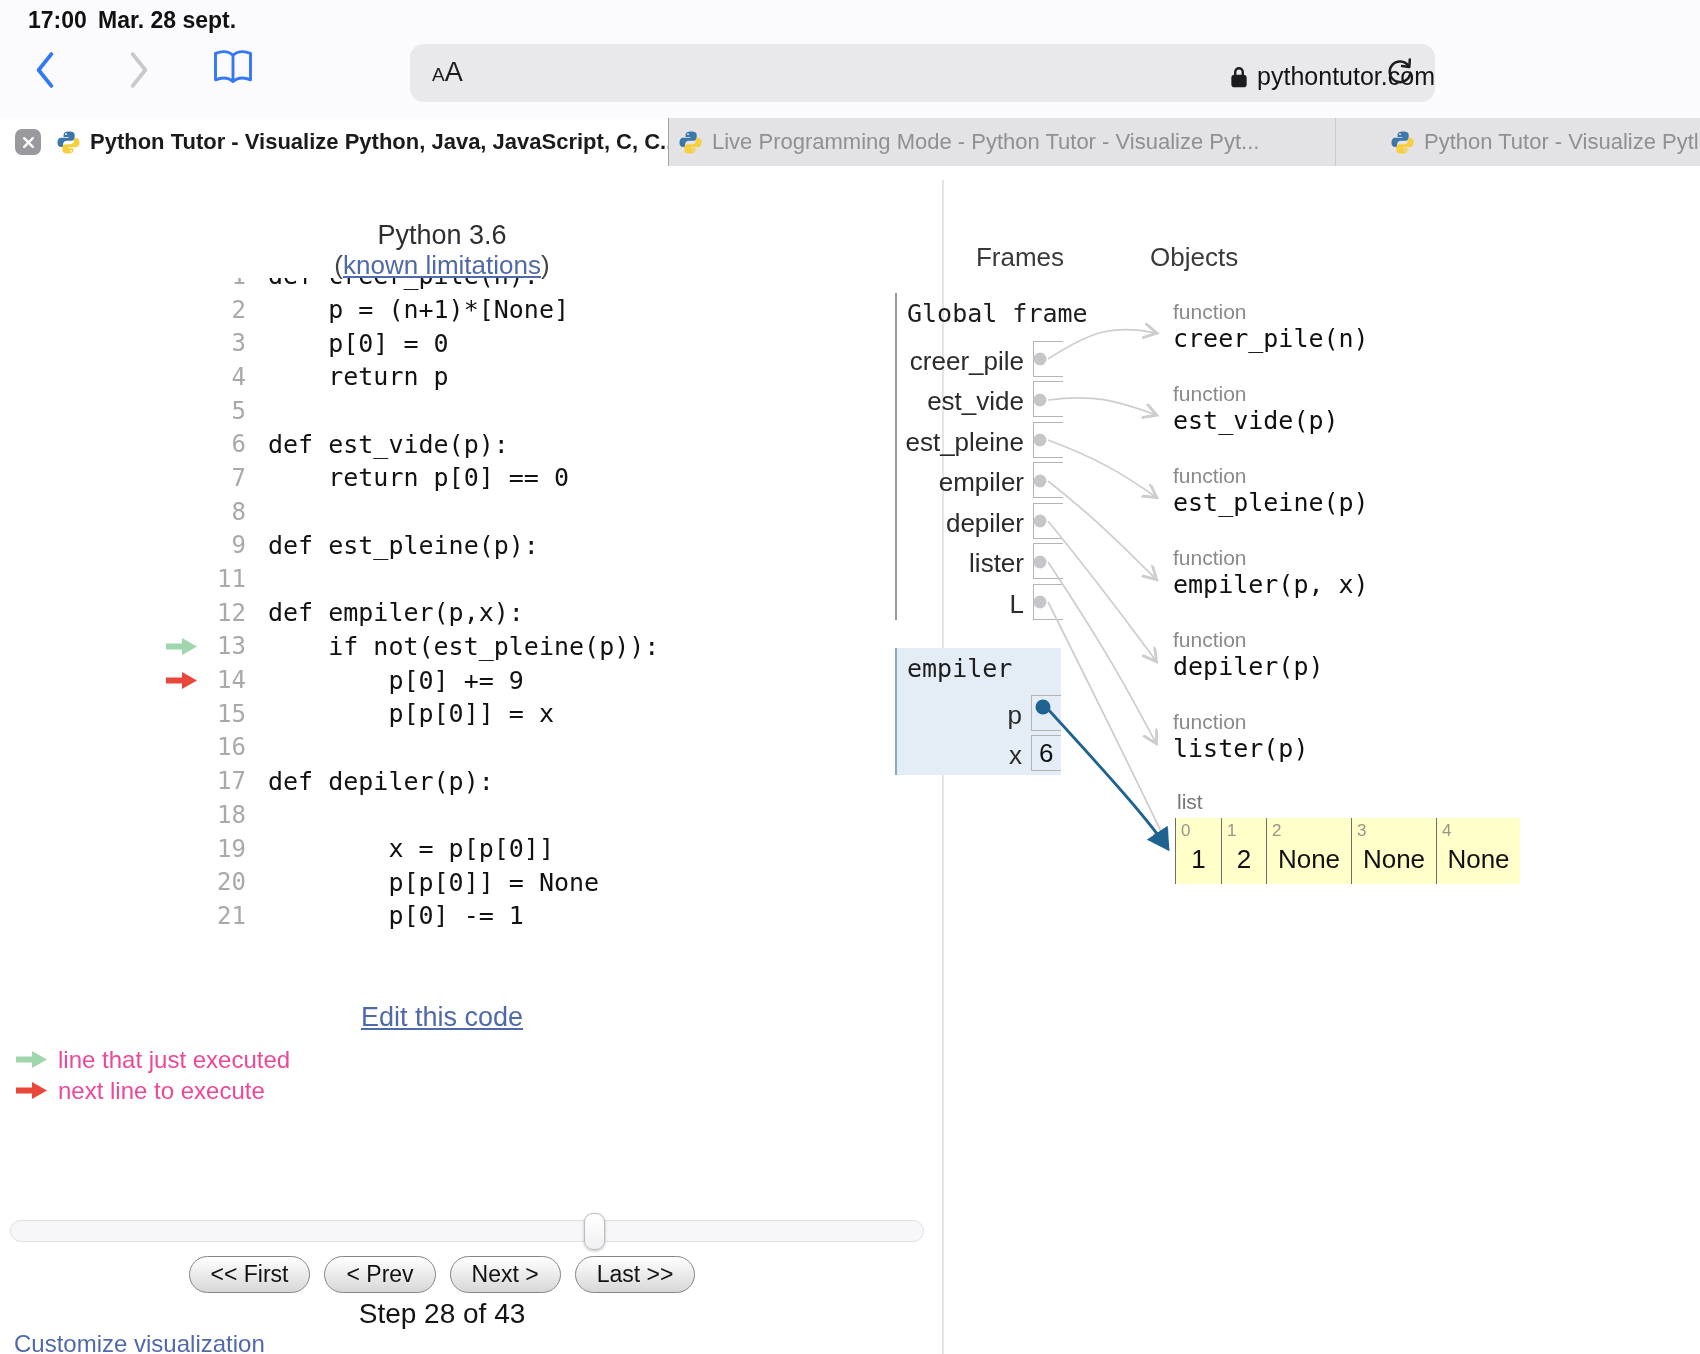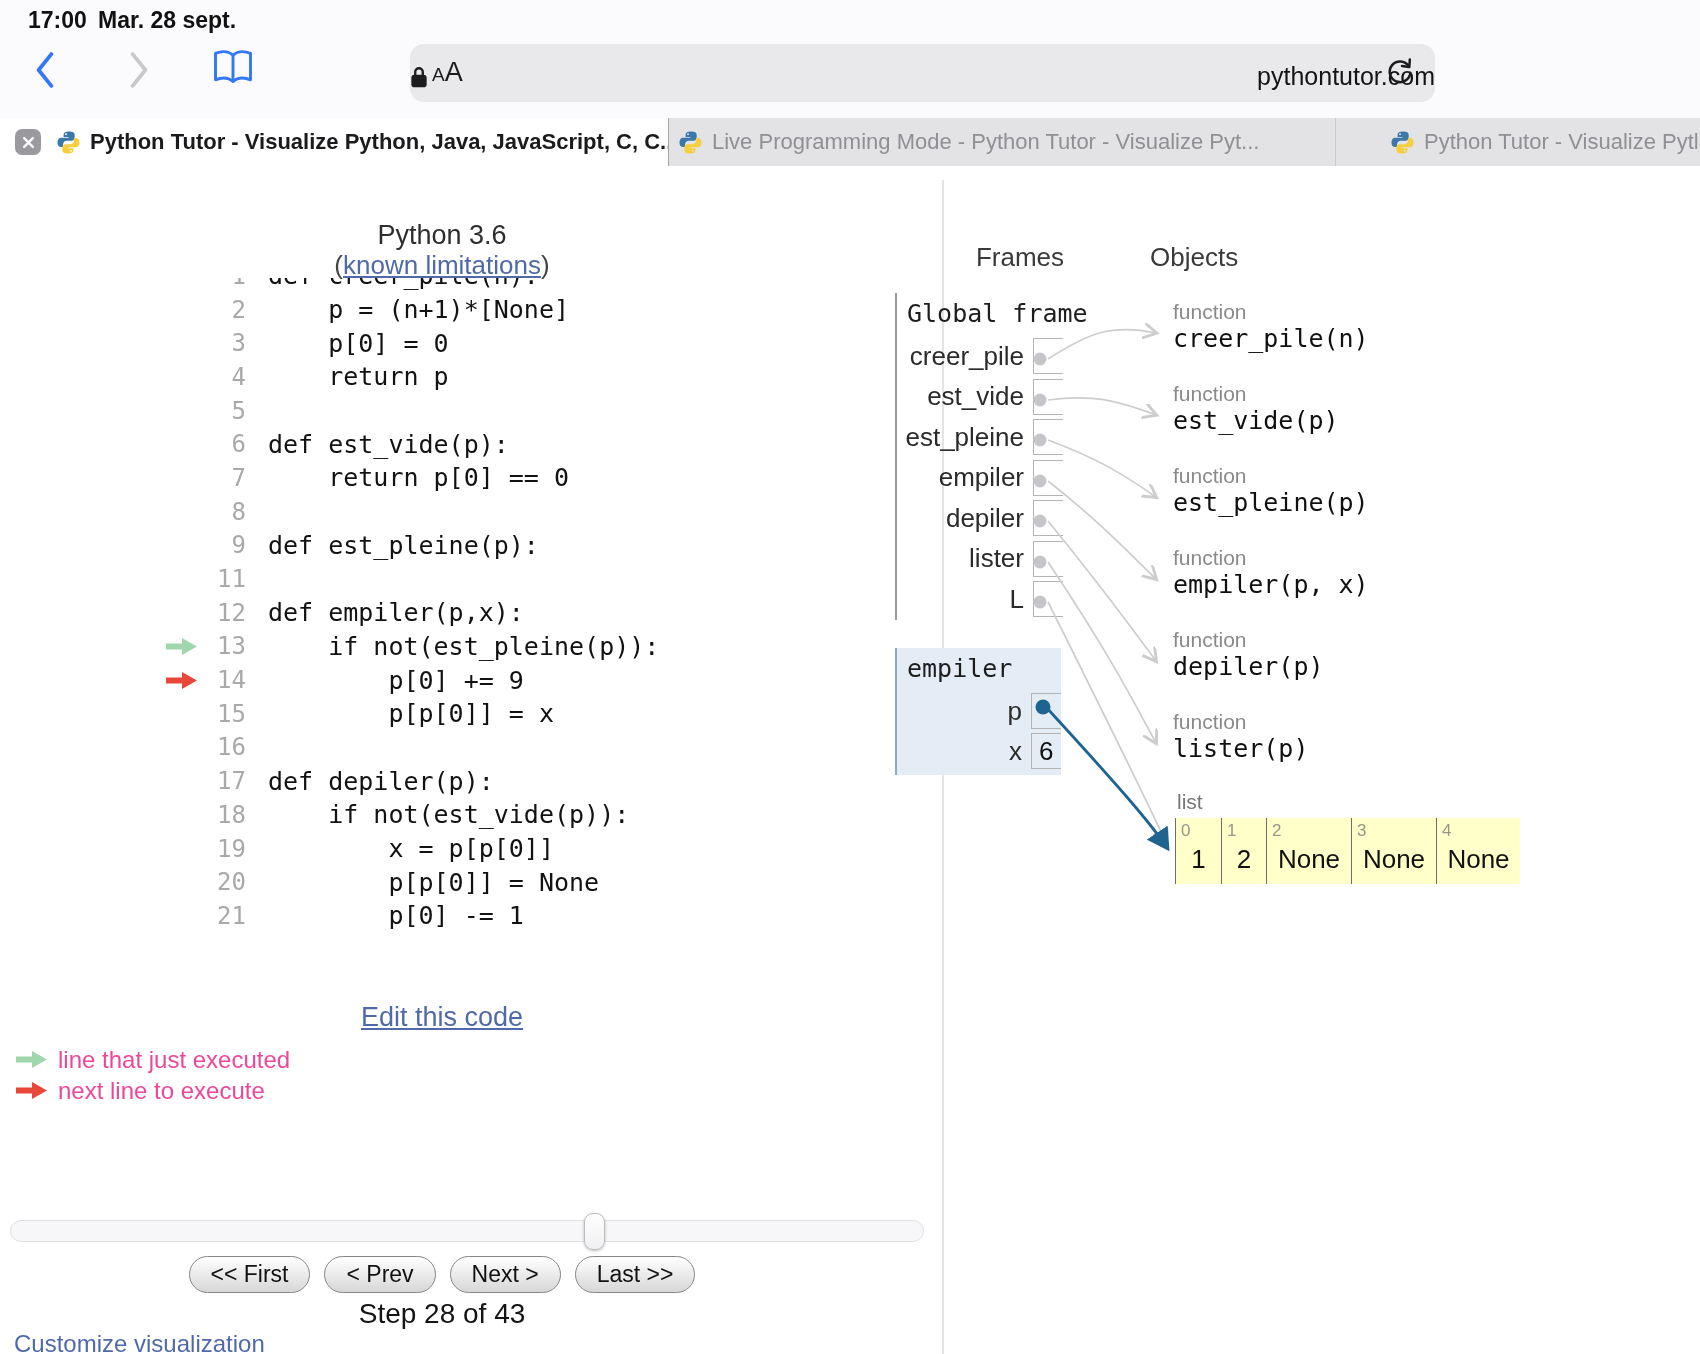--- a/index.html
+++ b/index.html
@@ -10,21 +10,21 @@
   .top-chrome { position:absolute; left:0; top:0; width:1700px; height:118px; background:#fbfbfd; }
   .status-time { position:absolute; left:28px; top:7px; font-size:23px; font-weight:700; color:#111; }
   .status-date { position:absolute; left:98px; top:7px; font-size:23px; font-weight:600; color:#111; }
   .nav-icon { position:absolute; top:52px; }
   .nav-back { left:34px; }
   .nav-forward { left:128px; }
   .nav-bookmarks { left:212px; top:48px; }
   .url-bar { position:absolute; left:410px; top:44px; width:1025px; height:58px; background:#e9e9eb; border-radius:14px; }
   .aa-label { position:absolute; left:22px; top:13px; color:#1c1c1e; }
   .aa-small { font-size:19px; } .aa-big { font-size:27px; }
-  .url-center { position:absolute; left:0; right:0; top:0; height:64px; display:flex; align-items:center; justify-content:space-between; gap:9px; }
+  .url-center { position:absolute; left:0; right:0; top:0; height:64px; display:flex; align-items:center; justify-content:flex-end; gap:9px; }
   .url-text { font-size:25px; color:#141416; }
   .reload-btn { position:absolute; right:20px; top:13px; }
 
   
   .tab-bar { position:absolute; left:0; top:118px; width:1700px; height:48px; background:#e3e3e5; display:flex; }
   .tab { height:100%; display:flex; align-items:center; overflow:hidden; flex:none; }
   .tab.t0 { width:668px; background:#fff; }
   .tab.t1 { width:667px; border-left:1px solid #a3a3a3; padding-left:9px; }
   .tab.t2 { width:365px; border-left:1px solid #cacace; padding-left:54px; }
   .tab-close { width:26px; height:26px; border-radius:7px; background:#99999e; margin:0 15px 0 15px; display:flex; align-items:center; justify-content:center; flex:none; }
@@ -58,21 +58,21 @@
   .step-buttons { position:absolute; left:0; top:1256px; width:884px; display:flex; justify-content:center; gap:14px; }
   .navbtn { height:37px; padding:0 21px; border-radius:19px; border:1.6px solid #868686; background:linear-gradient(#ffffff,#d7d7d7); font-size:23px; color:#111; font-family:inherit; cursor:pointer; }
   .step-text { position:absolute; left:0; top:1298px; width:884px; text-align:center; font-size:28px; color:#141414; }
   .customize-link { position:absolute; left:14px; top:1330px; font-size:24px; color:#5069a9; text-decoration:underline; cursor:pointer; }
 
   
   .frames-header { position:absolute; left:950px; top:242px; width:140px; text-align:center; font-size:26px; color:#3a3a3a; }
   .objects-header { position:absolute; left:1150px; top:242px; font-size:26px; color:#3a3a3a; }
   .global-frame { position:absolute; left:895px; top:293px; width:168px; border-left:2px solid #9a9a9a; padding-top:4px; }
   .frame-title { font-family:"DejaVu Sans Mono","Liberation Mono",monospace; font-size:25px; color:#1d1d1d; padding:2px 0 8px 10px; white-space:nowrap; }
-  .var-row { display:flex; align-items:center; height:40.5px; }
+  .var-row { display:flex; align-items:flex-end; height:40.5px; }
   .var-name { flex:1; text-align:right; font-size:26px; color:#2b2b2b; padding-right:9px; white-space:nowrap; }
   .var-slot { width:30px; height:36px; border-left:1.6px solid #b4b4b4; border-top:1.6px solid #b4b4b4; border-bottom:1.6px solid #b4b4b4; display:flex; align-items:center; flex:none; }
   .var-value { font-size:26px; color:#111; padding-left:7px; }
   .empiler-frame { position:absolute; left:895px; top:648px; width:166px; height:127px; background:#e4edf5; border-left:2px solid #8fa8bc; padding-top:4px; }
   .empiler-frame .var-row { height:40px; }
   .fn-obj { position:absolute; left:1173px; }
   .fn-label { font-size:21px; color:#8a8a8a; }
   .fn-name { font-family:"DejaVu Sans Mono","Liberation Mono",monospace; font-size:25px; color:#101010; margin-top:0; white-space:nowrap; }
   .list-label { position:absolute; left:1177px; top:790px; font-size:21px; color:#777; }
   .list-object { position:absolute; left:1175px; top:818px; display:flex; height:66px; }
@@ -250,21 +250,20 @@
         <span class="ltext"></span>
       </div>
       <div class="code-line">
         <span class="gutter-marker"></span>
         <span class="lnum">17</span>
         <span class="ltext">def depiler(p):</span>
       </div>
       <div class="code-line">
         <span class="gutter-marker"></span>
         <span class="lnum">18</span>
-        <span class="ltext">    if not(est_vide(p)):</span>
       </div>
       <div class="code-line">
         <span class="gutter-marker"></span>
         <span class="lnum">19</span>
         <span class="ltext">        x = p[p[0]]</span>
       </div>
       <div class="code-line">
         <span class="gutter-marker"></span>
         <span class="lnum">20</span>
         <span class="ltext">        p[p[0]] = None</span>

